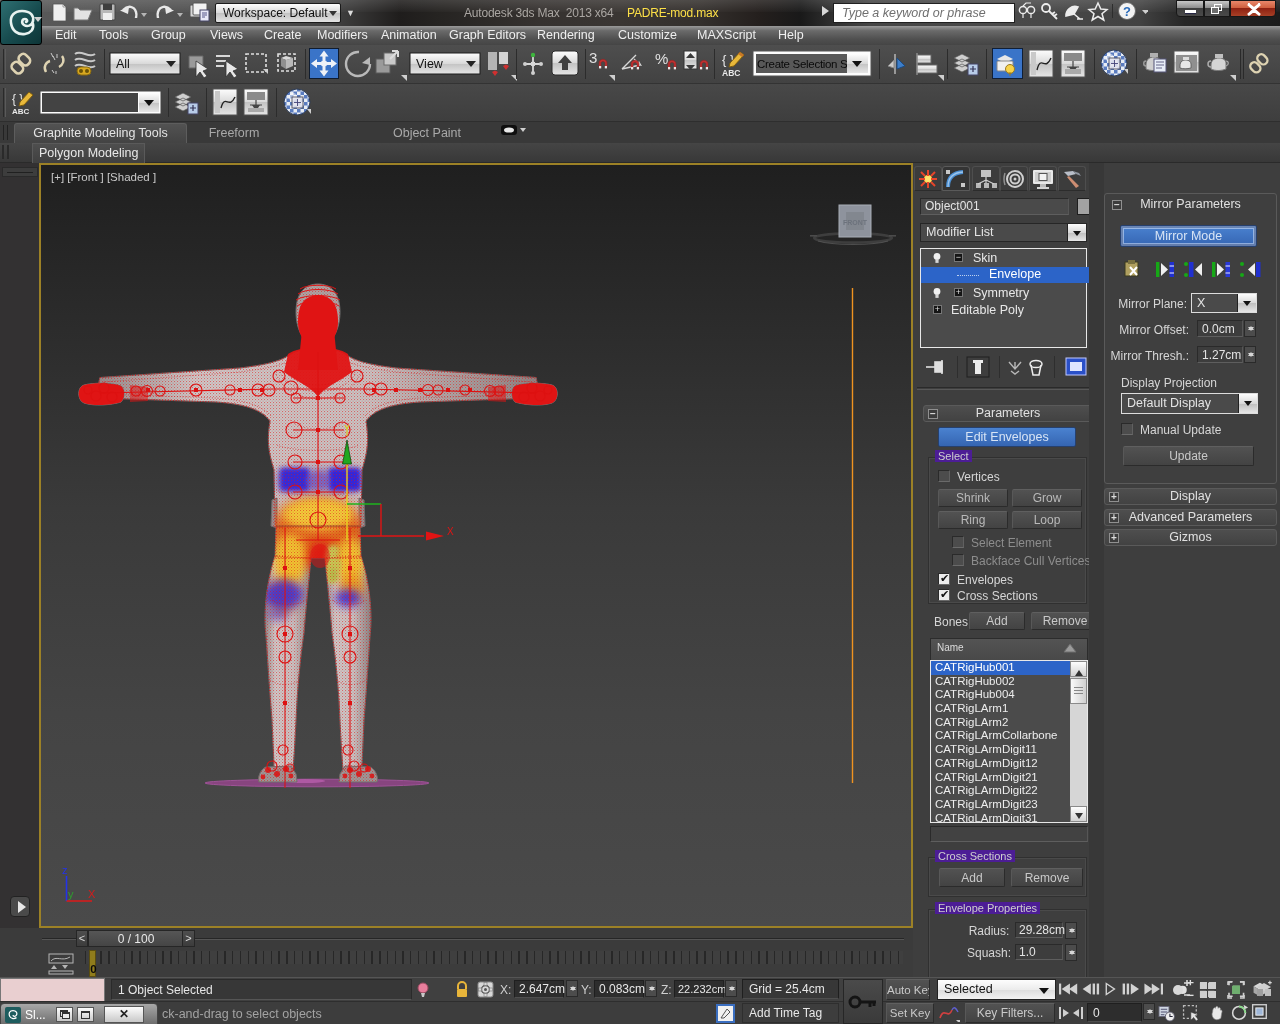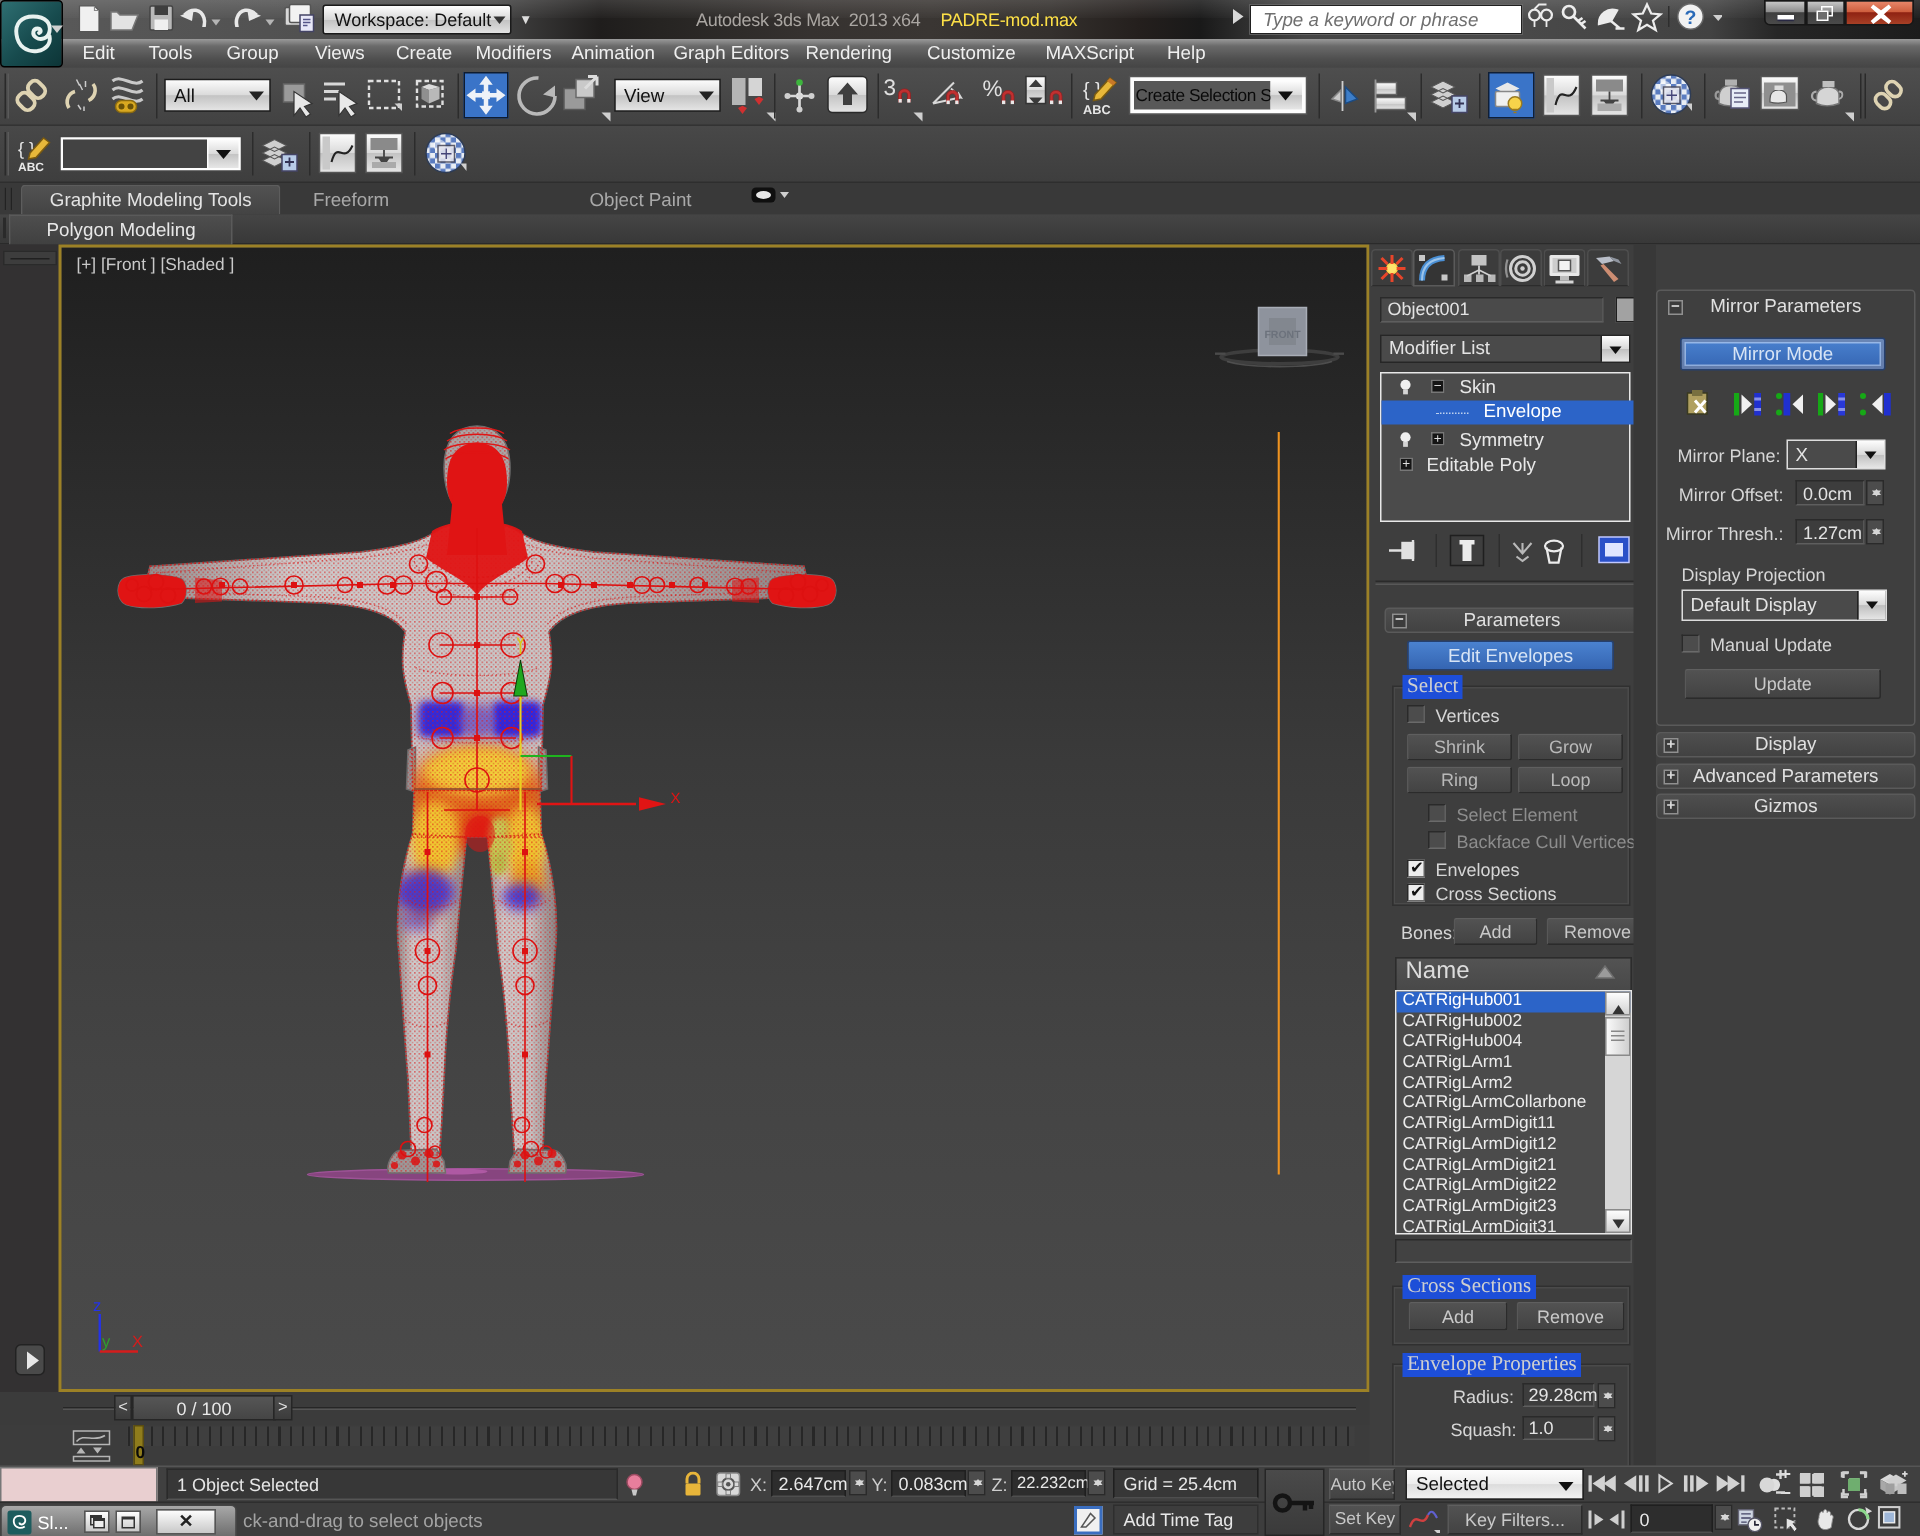--- a/index.html
+++ b/index.html
@@ -46,21 +46,21 @@
   background:linear-gradient(#484848,#3e3e3e); border-bottom:1px solid #2e2e2e; }
 
 
 #ribtabs { left:0; top:122px; width:1280px; height:21px; background:#393939; }
 #ribtabs .tab { position:absolute; top:1px; height:20px; color:#a9a9a9;
   font-size:12.5px; text-align:center; }
 #ribtabs .tab.active { background:linear-gradient(#525252,#434343); color:#e4e4e4;
   border:1px solid #5d5d5d; border-bottom:none; border-radius:3px 3px 0 0; }
 #ribsub { left:0; top:143px; width:1280px; height:20px;
   background:linear-gradient(#454545,#383838); border-bottom:1px solid #2a2a2a; }
-#polytab { left:6px; top:0px; height:20px; padding:0 24px;
+#polytab { left:32px; top:0px; height:20px; padding:0 6px;
   background:linear-gradient(#4e4e4e,#404040); border:1px solid #5a5a5a; border-bottom:none;
   color:#e8e8e8; font-size:12.5px; line-height:19px;text-align:center; }
 
 
 #leftstrip { left:0; top:163px; width:41px; height:765px; background:#333132; }
 #lshandle { left:2px; top:167px; width:36px; height:10px; background:#3d3d3d;
   border:1px solid #2a2a2a; }
 #lshandle:after { content:""; position:absolute; left:4px; top:4px; width:26px; height:1px; background:#202020;}
 #lsplay { left:10px; top:896px; width:20px; height:21px; background:#4a4a4a;
   border:1px solid #222; border-radius:4px; }
@@ -81,22 +81,22 @@
 
 
 .btn { position:absolute; white-space:nowrap; overflow:hidden; background:linear-gradient(#525252,#434343);
   border:1px solid #2b2b2b; border-top-color:#5f5f5f; border-left-color:#585858;
   color:#c9c9c9; font-size:12px; text-align:center; border-radius:2px; }
 .btn.blue { background:linear-gradient(#4a82d0,#3565b2); color:#d7e4f5; border-color:#26406e; }
 .sunk { position:absolute; background:#4a4a4a; border:1px solid #2a2a2a;
   border-bottom-color:#5e5e5e; border-right-color:#565656;
   color:#e3e3e3; font-size:12px; }
 .grp { position:absolute; border:1px solid #303030; box-shadow:inset 0 0 0 1px rgba(110,110,110,.25); }
-.grp .glabel { position:absolute; top:-8px; left:6px; background:#1d4ed8; padding:0 3px;
-  color:#cfcfcf; font-size:14px;font-family:Liberation Serif, serif; }
+.grp .glabel { position:absolute; top:-8px; left:6px; background:#4c1d95; padding:0 3px;
+  color:#cfcfcf; font-size:11px; }
 .cb { position:absolute; width:12px; height:12px; background:#4c4c4c;
   border:1px solid #2a2a2a; border-bottom-color:#6a6a6a; border-right-color:#606060; }
 .cb.on { background:#ececec; }
 .cb.on:after { content:"✔"; position:absolute; left:1px; top:-2px; color:#111; font-size:11px; }
 .lbl { position:absolute; color:#d6d6d6; font-size:12px; white-space:nowrap; }
 .lbl.dim { color:#8d8d8d; }
 .spin { position:absolute; width:12px; height:17px; background:#4c4c4c; border:1px solid #2a2a2a; }
 .spin i { display:block; position:absolute; left:2.5px; width:0; height:0; border:3px solid transparent; }
 .spin i.up { top:2px; border-bottom:4.5px solid #d6d6d6; }
 .spin i.dn { bottom:2px; border-top:4.5px solid #d6d6d6; }
@@ -947,21 +947,21 @@
       <div class="cb on" style="left:9px; top:115px;"></div>
       <span class="lbl" style="left:28px; top:115px;">Envelopes</span>
       <div class="cb on" style="left:9px; top:131px;"></div>
       <span class="lbl" style="left:28px; top:131px;">Cross Sections</span>
     </div>
 
     <span class="lbl" style="left:21px; top:452px;">Bones:</span>
     <div class="btn" style="left:56px; top:449px; width:56px; height:18px; line-height:17px;">Add</div>
     <div class="btn" style="left:118px; top:449px; width:68px; height:18px; line-height:17px;">Remove</div>
 
-    <div class="abs" style="left:17px; top:475px; width:158px; height:30px; background:linear-gradient(#535353,#454545); border:1px solid #2c2c2c; color:#dcdcdc; font-size:16px; line-height:17px; padding-left:6px;">Name
+    <div class="abs" style="left:17px; top:475px; width:158px; height:30px; background:linear-gradient(#535353,#454545); border:1px solid #2c2c2c; color:#dcdcdc; font-size:10px; line-height:17px; padding-left:6px;">Name
       <svg width="14" height="10" viewBox="0 0 14 10" style="position:absolute; right:10px; top:4px;">
           <path d="M7 1 L13 9 H1 Z" fill="#9b9b9b" stroke="#6e6e6e"></path>
         </svg>
     </div>
 
     <div class="abs" style="left:17px; top:497px; width:158px; height:163px; background:#4b4b4b; border:1px solid #e8e8e8; overflow:hidden; color:#ececec; font-size:11.5px;">
       <div style="background:#2c64c8; color:#fff; height:13.7px; padding-left:4px;">CATRigHub001</div>
       <div style="height:13.7px; padding-left:4px;">CATRigHub002</div>
       <div style="height:13.7px; padding-left:4px;">CATRigHub004</div>
       <div style="height:13.7px; padding-left:4px;">CATRigLArm1</div>

